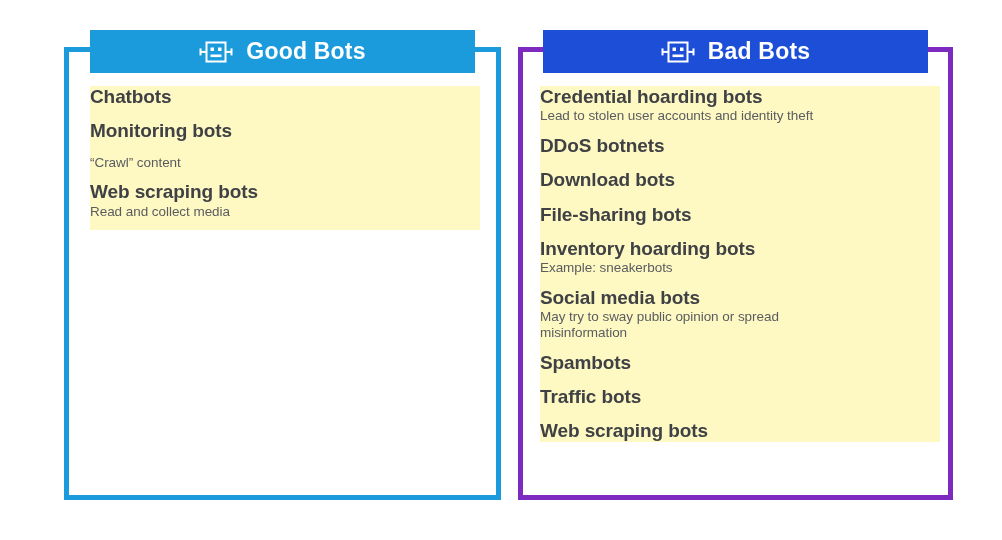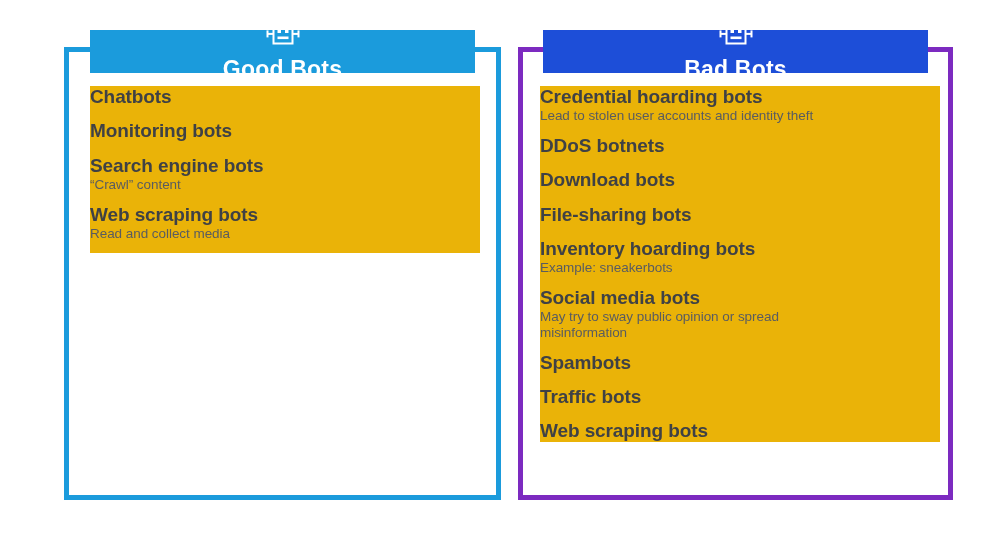--- a/index.html
+++ b/index.html
@@ -46,21 +46,20 @@
   
   .panel-header {
     position: absolute;
     box-sizing: border-box;
     display: flex;
     align-items: center;
     justify-content: center;
     gap: 13px;
     height: 43px;
     z-index: 5;
-    flex-direction: column;
   }
   .panel-good .panel-header { background: #1b9bdc; }
   .panel-bad  .panel-header { background: #1d4ed8; }
 
   .panel-header .title {
     color: #ffffff;
     font-size: 23px;
     font-weight: bold;
     letter-spacing: 0.2px;
     line-height: 1;
@@ -71,21 +70,21 @@
     display: block;
     width: 34px;
     height: 22px;
     flex: 0 0 auto;
   }
 
   
   .panel-body {
     position: absolute;
     z-index: 6;
-    background: #eab308;
+    background: #fef9c3;
   }
   .bot-item { margin-bottom: 13px; }
   .bot-item:last-child { margin-bottom: 0; }
 
   .bot-name {
     color: #3f4145;
     font-size: 19px;
     font-weight: bold;
     line-height: 1.12;
     letter-spacing: -0.1px;
@@ -134,21 +133,20 @@
     </div>
 
     <div class="panel-body">
       <div class="bot-item">
         <div class="bot-name">Chatbots</div>
       </div>
       <div class="bot-item">
         <div class="bot-name">Monitoring bots</div>
       </div>
       <div class="bot-item has-desc">
-        <div class="bot-name">Search engine bots</div>
         <div class="bot-desc">“Crawl” content</div>
       </div>
       <div class="bot-item has-desc">
         <div class="bot-name">Web scraping bots</div>
         <div class="bot-desc">Read and collect media</div>
       </div>
     </div>
   </div>
 
   <div class="panel panel-bad">

